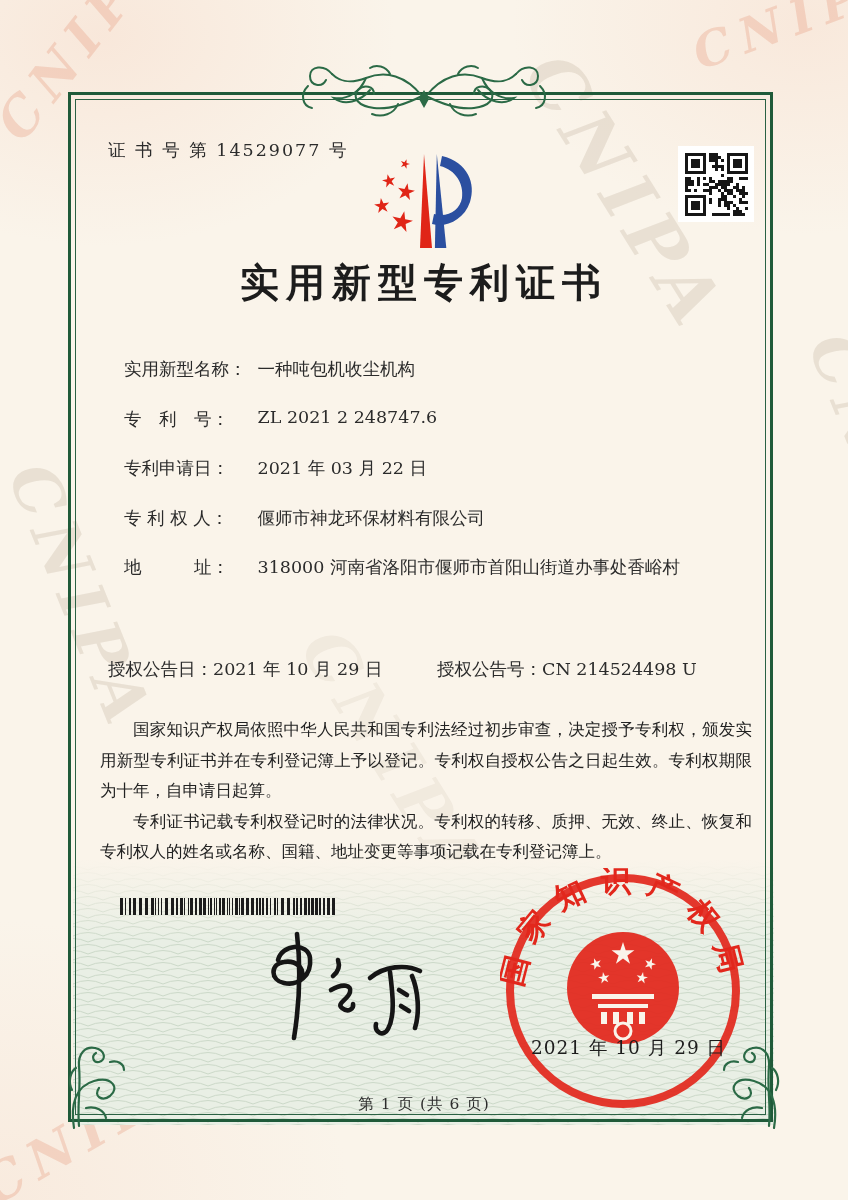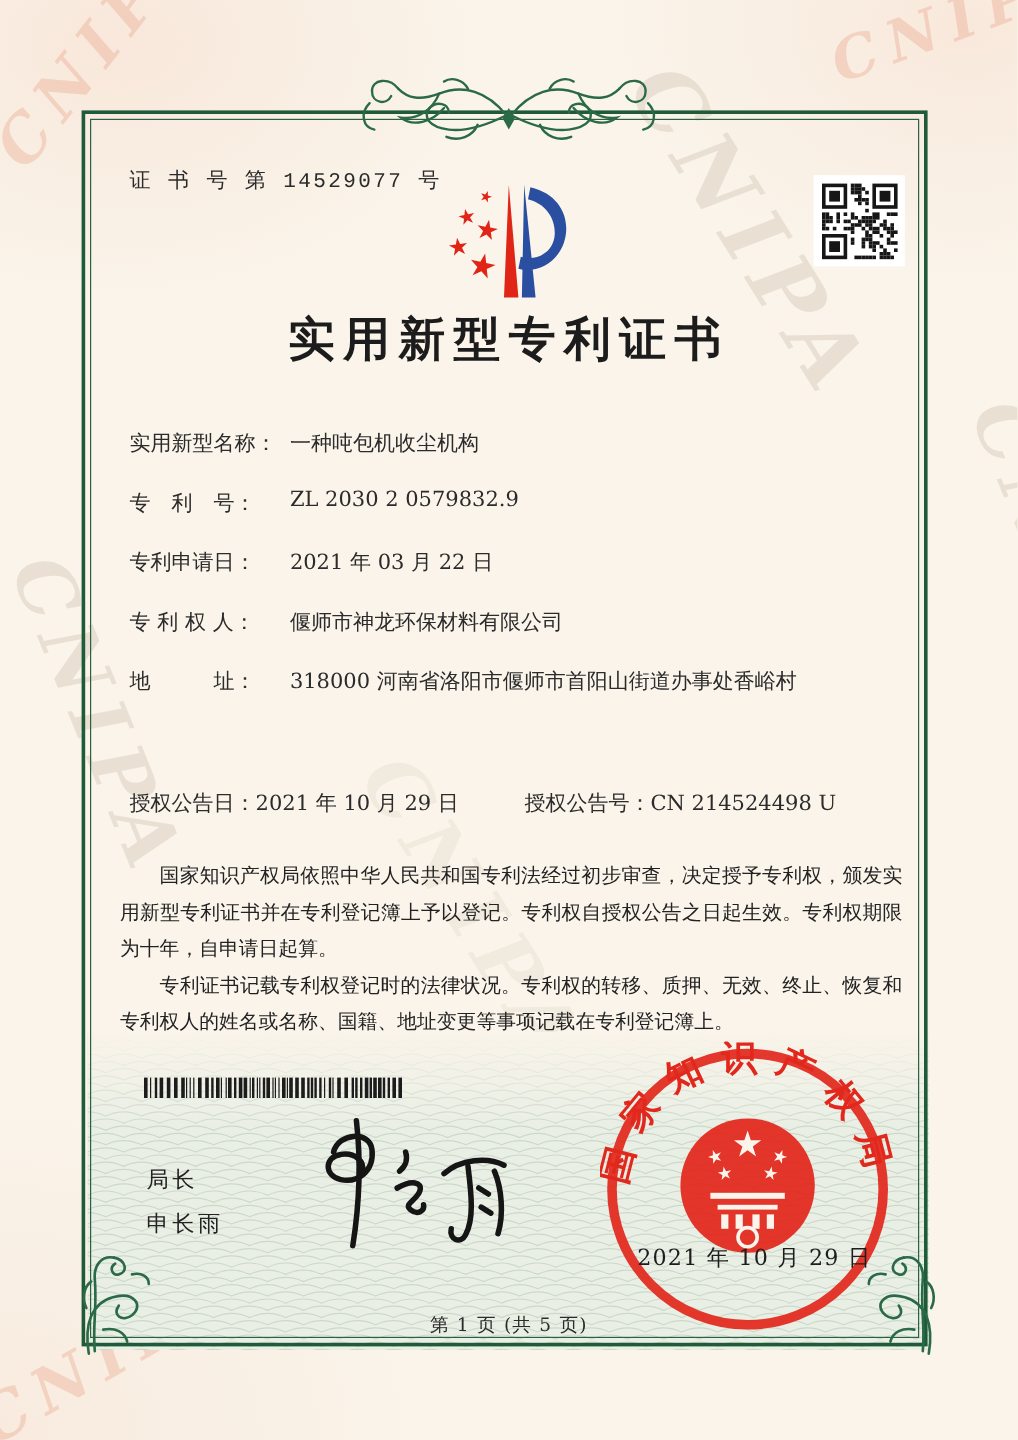--- a/index.html
+++ b/index.html
@@ -15,30 +15,30 @@
   .wm-gray{color:rgba(173,157,133,0.22);}
   .wm-pink{color:rgba(228,148,120,0.30);}
   
   .frame-outer{position:absolute;left:68px;top:92px;width:705px;height:1030px;
       border:3px solid #1f5a39;box-sizing:border-box;}
   .frame-inner{position:absolute;left:4px;top:4px;right:4px;bottom:4px;border:1.6px solid #2a6143;}
   
   .green-zone{position:absolute;left:73px;top:860px;width:701px;height:265px;background:#e9efe5;}
   .green-fade{position:absolute;left:0;top:0;width:100%;height:80px;
       background:linear-gradient(#faf4ea, rgba(250,244,234,0));}
-  .cert-no{position:absolute;left:108px;top:138px;font-size:17.5px;color:#2b2b2b;letter-spacing:2px;font-family:Liberation Mono, monospace;}
+  .cert-no{position:absolute;left:108px;top:138px;font-size:17.5px;color:#2b2b2b;letter-spacing:2px;}
   .logo{position:absolute;left:372px;top:148px;}
   .qr{position:absolute;left:678px;top:146px;width:76px;height:76px;background:#fff;}
   .qr-grid{position:absolute;left:7px;top:7px;width:63px;height:63px;}
   .qr-grid .m{position:absolute;width:3px;height:3px;background:#161616;}
   .finder{position:absolute;width:15px;height:15px;border:3px solid #161616;background:#fff;}
   .finder::after{content:"";position:absolute;left:3px;top:3px;width:9px;height:9px;background:#161616;}
   .title{position:absolute;left:0;right:0;top:256px;text-align:center;font-size:39px;font-weight:bold;
       color:#1c1c1c;letter-spacing:7px;}
-  .fields{position:absolute;left:108px;top:357px;width:640px;font-size:17.5px;color:#2b2b2b;}
+  .fields{position:absolute;left:124px;top:357px;width:640px;font-size:17.5px;color:#2b2b2b;}
   .frow{margin-bottom:21.5px;height:28px;white-space:nowrap;}
   .flabel{display:inline-block;width:128px;vertical-align:top;}
   .fvalue{display:inline-block;vertical-align:top;}
   .grant-row{position:absolute;left:108px;top:657px;width:660px;font-size:17.5px;color:#2b2b2b;white-space:nowrap;}
   .grant-no{position:absolute;left:329px;top:0;}
   .paras{position:absolute;left:100px;top:698px;width:652px;font-size:16.5px;line-height:30.5px;
       color:#222;text-align:justify;margin-top:17px;}
   .paras p{margin:0;text-indent:2em;}
   .barcode{position:absolute;left:120px;top:898px;width:220px;height:17px;display:flex;align-items:stretch;}
   .barcode .b{background:#1c1c1c;height:100%;}
@@ -314,21 +314,21 @@
 
   <div class="title">实用新型专利证书</div>
 
   <div class="fields">
     <div class="frow">
       <span class="flabel">实用新型名称：</span>
       <span class="fvalue">一种吨包机收尘机构</span>
     </div>
     <div class="frow">
       <span class="flabel">专　利　号：</span>
-      <span class="fvalue">ZL 2030 2 0579832.9</span>
+      <span class="fvalue">ZL 2021 2 248747.6</span>
     </div>
     <div class="frow">
       <span class="flabel">专利申请日：</span>
       <span class="fvalue">2021 年 03 月 22 日</span>
     </div>
     <div class="frow">
       <span class="flabel">专 利 权 人：</span>
       <span class="fvalue">偃师市神龙环保材料有限公司</span>
     </div>
     <div class="frow">
@@ -451,24 +451,20 @@
       <div class="b" style="width: 2px;"></div>
       <div class="g" style="width: 2px;"></div>
       <div class="b" style="width: 2px;"></div>
       <div class="g" style="width: 2px;"></div>
       <div class="b" style="width: 3px;"></div>
       <div class="g" style="width: 2px;"></div>
       <div class="b" style="width: 3px;"></div>
       <div class="g" style="width: 2px;"></div>
     </div>
 
-  <div class="officer">
-    <div>局长</div>
-    <div>申长雨</div>
-  </div>
 
   <svg class="sig" width="200" height="118" viewBox="0 0 200 118">
     <g fill="none" stroke="#151515" stroke-width="4.6" stroke-linecap="round" stroke-linejoin="round">
       <path d="M26,32 C30,16 56,14 58,30 C60,48 46,58 32,55 C18,52 18,36 32,34 C44,32 52,40 50,48"></path>
       <path d="M45,6 C48,32 49,66 42,110"></path>
       <path d="M86,32 C88,38 86,44 81,48"></path>
       <path d="M79,62 C91,55 100,57 98,64 C96,72 84,75 90,80 C96,85 102,81 101,76"></path>
       <path d="M118,50 C132,38 154,36 168,43"></path>
       <path d="M138,44 C141,68 143,88 136,101 C132,109 122,105 124,96"></path>
       <path d="M160,48 C166,62 168,84 163,100"></path>
@@ -498,15 +494,15 @@
         <rect x="101" y="144" width="6" height="12"></rect>
         <rect x="113" y="144" width="6" height="12"></rect>
         <rect x="127" y="144" width="6" height="12"></rect>
         <rect x="139" y="144" width="6" height="12"></rect>
         <circle cx="123" cy="163" r="8" fill="none" stroke="#faf4ea" stroke-width="3"></circle>
       </g>
     </g>
   </svg>
   <div class="seal-date">2021 年 10 月 29 日</div>
 
-  <div class="page-info">第 1 页 (共 5 页)</div>
+  <div class="page-info">第 1 页 (共 6 页)</div>
 
 </div>
 
 </body></html>

